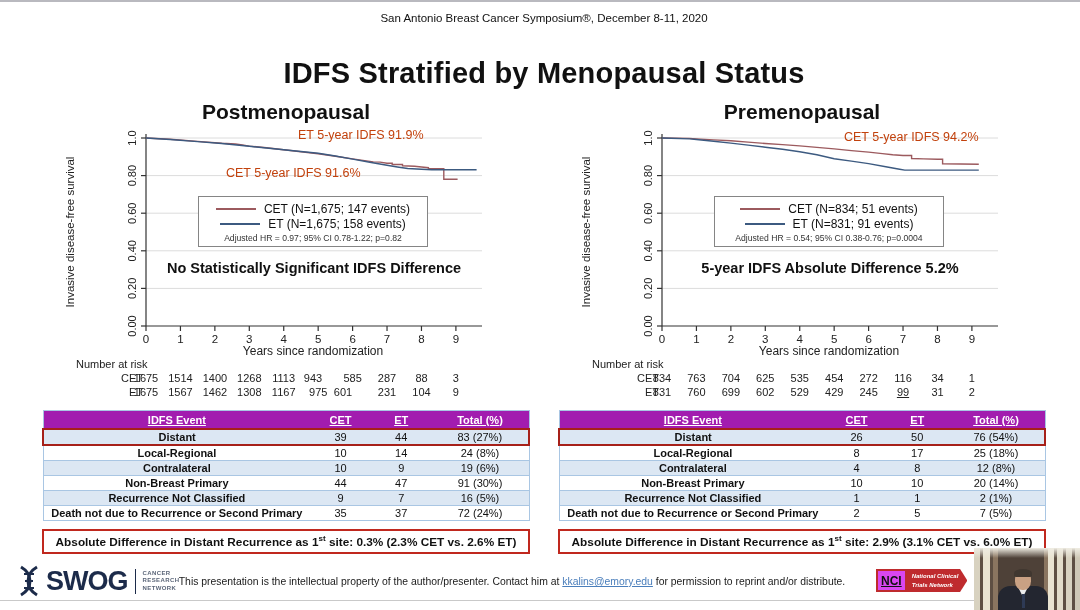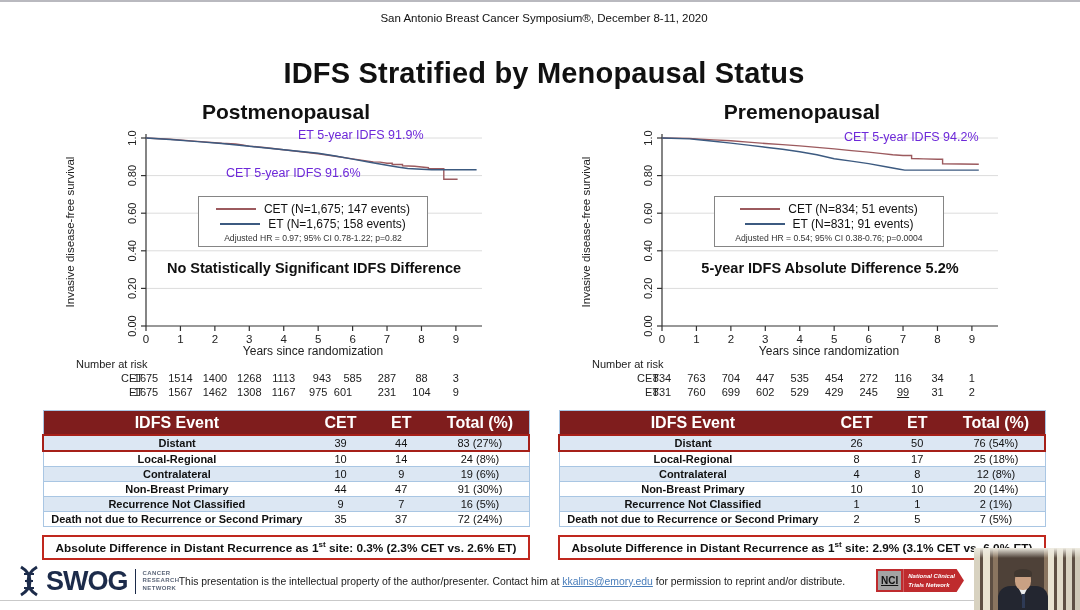--- a/index.html
+++ b/index.html
@@ -12,21 +12,21 @@
   .slide-title{position:absolute;top:38px;left:0;width:100%;text-align:center;
                font-size:29px;font-weight:bold;letter-spacing:.2px;}
 
   .panels{position:absolute;top:100px;left:0;width:100%;display:flex;
           justify-content:space-between;padding:0 42px;box-sizing:border-box;}
   .panel{width:488px;position:relative;}
   .panel-title{text-align:center;font-size:21px;font-weight:bold;margin:0 0 2px 0;}
 
   .chart-wrap{position:relative;width:480px;height:232px;margin:0 auto;}
   .km-svg{position:absolute;left:0;top:0;width:480px;height:232px;}
-  .anno{position:absolute;font-size:12.5px;color:#6d28d9;white-space:nowrap;text-align:right;}
+  .anno{position:absolute;font-size:12.5px;color:#c2410c;white-space:nowrap;text-align:right;}
   .p0 .anno-top{left:252px;top:2px;}
   .p0 .anno-bottom{left:180px;top:40px;}
   .p1 .anno-top{left:282px;top:4px;}
   .p1 .anno-bottom{left:210px;top:74px;}
 
   .legend{position:absolute;left:152px;top:70px;width:230px;border:1px solid #858585;
           background:#fff;padding:4px 4px 3px;box-sizing:border-box;}
   .legend-row{display:flex;align-items:center;justify-content:center;gap:8px;
               font-size:12px;margin:1px 0;white-space:nowrap;}
   .legend-swatch{width:40px;height:2px;flex:none;}
@@ -35,21 +35,21 @@
               font-weight:bold;font-size:14.5px;}
 
   .risk-block{position:relative;width:480px;height:44px;margin:0 auto;font-size:11px;color:#222;}
   .risk-label{position:absolute;left:30px;top:0;}
   .risk-row{position:absolute;left:0;width:100%;height:13px;}
   .risk-name{position:absolute;left:40px;width:57px;text-align:right;}
   .risk-val{position:absolute;transform:translateX(-50%);}
 
   .event-table{width:100%;border-collapse:collapse;font-size:11px;margin-top:8px;
                border:1px solid #a9c6e3;table-layout:fixed;}
-  .event-table th{background:#7f1d1d;color:#fff;padding:2.5px 0;font-size:16px;text-align:center;}
+  .event-table th{background:#a21caf;color:#fff;padding:2.5px 0;font-size:11px;text-align:center;text-decoration:underline;}
   .event-table th:nth-child(1){width:55%;}
   .event-table th:nth-child(2),.event-table th:nth-child(3){width:12.5%;}
   .event-table th:nth-child(4){width:20%;}
   .event-table td{text-align:center;padding:1px 0;}
   .event-table tbody tr{border-top:1px solid #a9c6e3;}
   .event-table tbody tr:nth-child(odd){background:#dce7f3;}
   .event-table td.lbl{font-weight:bold;white-space:nowrap;}
   .event-table tr.hl{background:#fbfcfe;}
   .event-table tr.hl td{border-top:2px solid #a62019;border-bottom:2px solid #a62019;}
   .event-table tr.hl td:first-child{border-left:2px solid #a62019;}
@@ -62,21 +62,21 @@
   .footer{position:absolute;top:563px;left:0;width:100%;height:42px;}
   .swog{position:absolute;left:16px;top:2px;display:flex;align-items:center;gap:4px;}
   .swog-name{font-size:27px;font-weight:800;color:#1c2b4a;letter-spacing:-1px;line-height:1;}
   .swog-divider{width:1px;height:25px;background:#1c2b4a;margin:0 3px;}
   .swog-tagline{display:flex;flex-direction:column;font-size:6px;color:#5a6578;
                 letter-spacing:.4px;line-height:1.25;font-weight:bold;}
   .disclaimer{position:absolute;left:150px;top:13px;width:724px;text-align:center;
               font-size:10.4px;color:#1a1a1a;white-space:nowrap;}
   .email{color:#4a7ebb;text-decoration:underline;cursor:pointer;}
   .nci{position:absolute;left:876px;top:6px;display:flex;align-items:stretch;height:23px;}
-  .nci-abbr{background:#a3a3a3;border:2px solid #bf2b2e;color:#111;font-weight:800;font-size:10px;
+  .nci-abbr{background:#d946ef;border:2px solid #bf2b2e;color:#111;font-weight:800;font-size:12px;
             display:flex;align-items:center;padding:0 3px;text-decoration:underline;}
   .nci-flag{background:#bf2b2e;color:#fff;display:flex;flex-direction:column;justify-content:center;
             padding:0 9px 0 5px;font-size:6px;font-style:italic;font-weight:bold;line-height:1.35;
             clip-path:polygon(0 0,88% 0,100% 50%,88% 100%,0 100%);}
 
   .webcam{position:absolute;right:0;bottom:0;width:114px;height:62px;z-index:5;overflow:hidden;
           background:linear-gradient(90deg,#d8d2c0 0 6px,#5e4f43 6px 9px,#e9e3d1 9px 16px,
             #5e4f43 16px 19px,#8a7560 19px 24px,#4e4138 24px 70px,#8a7560 70px 74px,
             #e9e3d1 74px 80px,#5e4f43 80px 83px,#e2dcca 83px 89px,#5e4f43 89px 92px,
             #d8d2c0 92px 98px,#5e4f43 98px 101px,#cfc8b6 101px 114px);}
@@ -170,21 +170,21 @@
       <div class="risk-block">
         <div class="risk-label">Number at risk</div>
         <div class="risk-rows">
             <div class="risk-row" style="top: 14px;">
               <span class="risk-name">CET</span>
               <span class="risk-val" style="left: 100px;">1675</span>
               <span class="risk-val" style="left: 134.4px;">1514</span>
               <span class="risk-val" style="left: 168.9px;">1400</span>
               <span class="risk-val" style="left: 203.3px;">1268</span>
               <span class="risk-val" style="left: 237.7px;">1113</span>
-              <span class="risk-val" style="left: 276px;">943</span>
+              <span class="risk-val" style="left: 267px;">943</span>
               <span class="risk-val" style="left: 306.6px;">585</span>
               <span class="risk-val" style="left: 341px;">287</span>
               <span class="risk-val" style="left: 375.5px;">88</span>
               <span class="risk-val" style="left: 409.9px;">3</span>
             </div>
             <div class="risk-row" style="top: 27.5px;">
               <span class="risk-name">ET</span>
               <span class="risk-val" style="left: 100px;">1675</span>
               <span class="risk-val" style="left: 134.4px;">1567</span>
               <span class="risk-val" style="left: 168.9px;">1462</span>
@@ -315,21 +315,21 @@
         <div class="conclusion">5-year IDFS Absolute Difference 5.2%</div>
       </div>
       <div class="risk-block">
         <div class="risk-label">Number at risk</div>
         <div class="risk-rows">
             <div class="risk-row" style="top: 14px;">
               <span class="risk-name">CET</span>
               <span class="risk-val" style="left: 100px;">834</span>
               <span class="risk-val" style="left: 134.4px;">763</span>
               <span class="risk-val" style="left: 168.9px;">704</span>
-              <span class="risk-val" style="left: 203.3px;">447</span>
+              <span class="risk-val" style="left: 203.3px;">625</span>
               <span class="risk-val" style="left: 237.7px;">535</span>
               <span class="risk-val" style="left: 272.2px;">454</span>
               <span class="risk-val" style="left: 306.6px;">272</span>
               <span class="risk-val" style="left: 341px;">116</span>
               <span class="risk-val" style="left: 375.5px;">34</span>
               <span class="risk-val" style="left: 409.9px;">1</span>
             </div>
             <div class="risk-row" style="top: 27.5px;">
               <span class="risk-name">ET</span>
               <span class="risk-val" style="left: 100px;">831</span>

